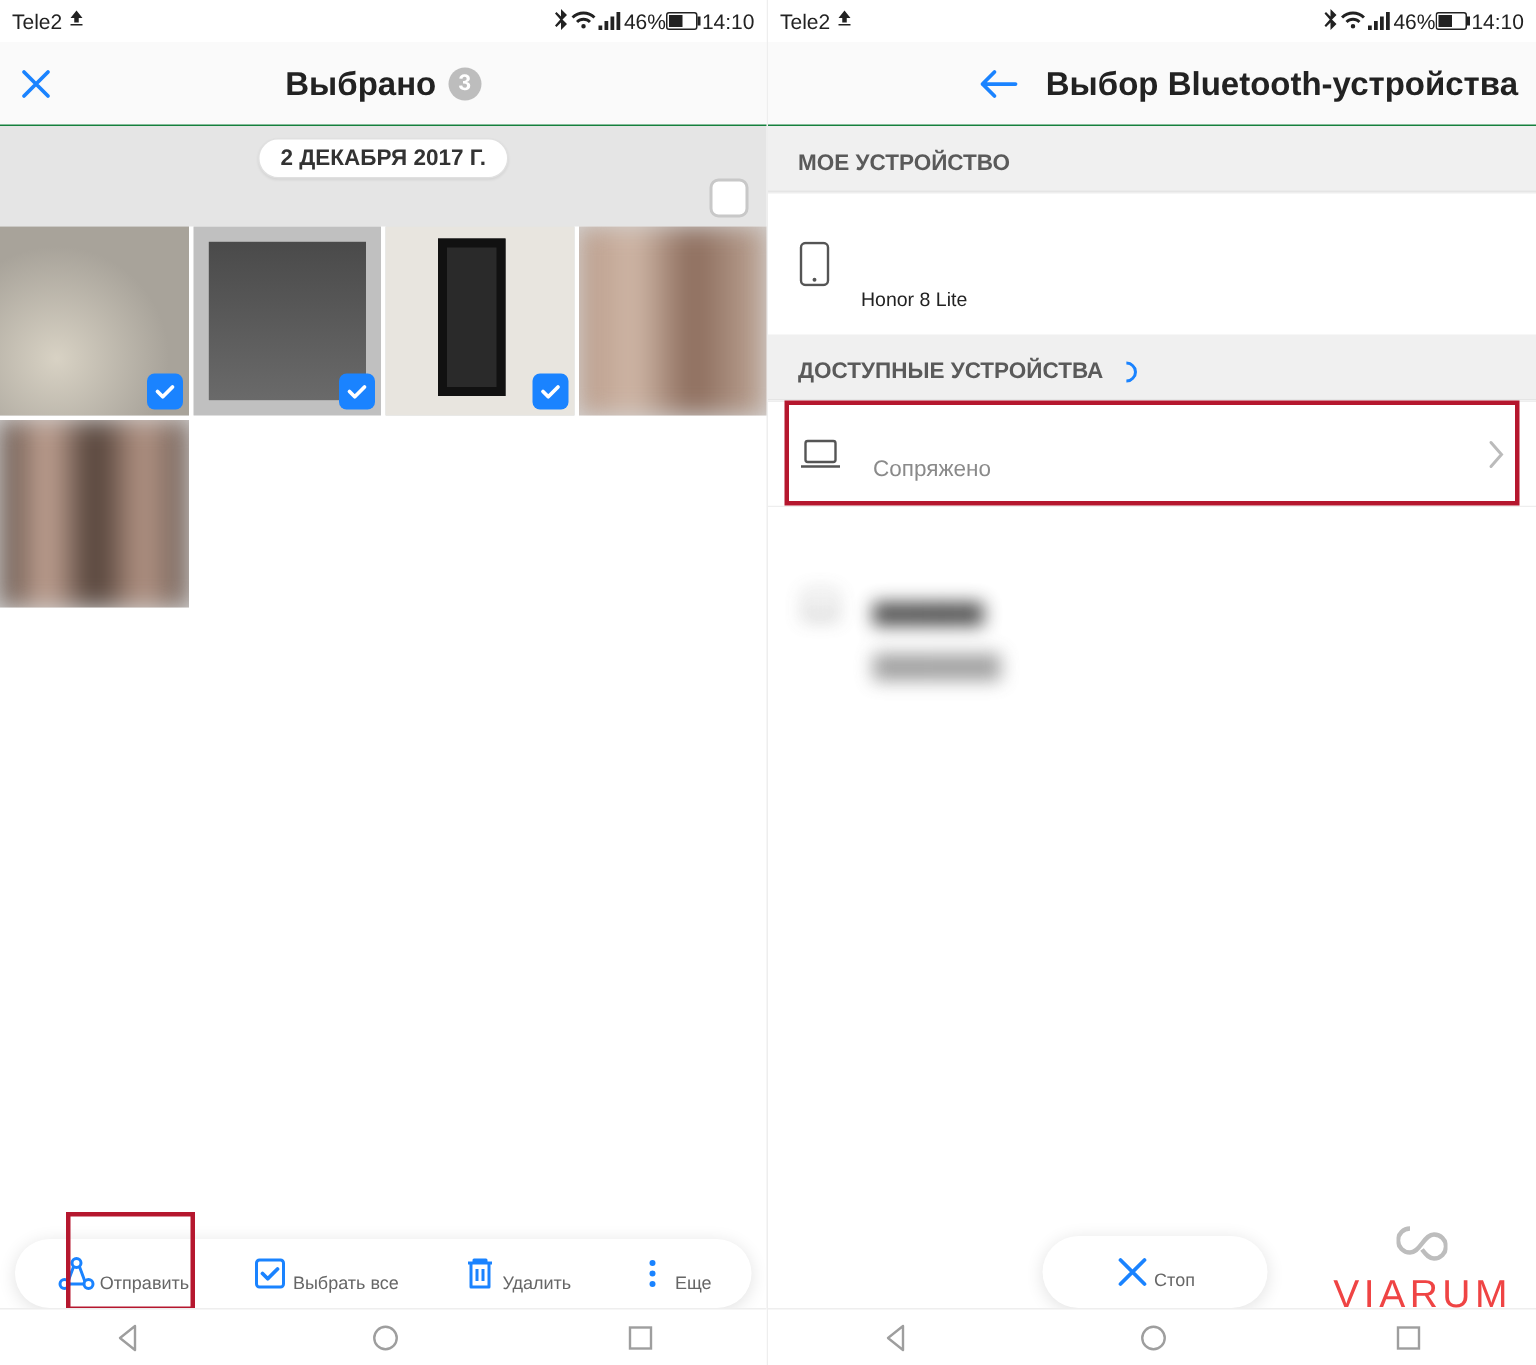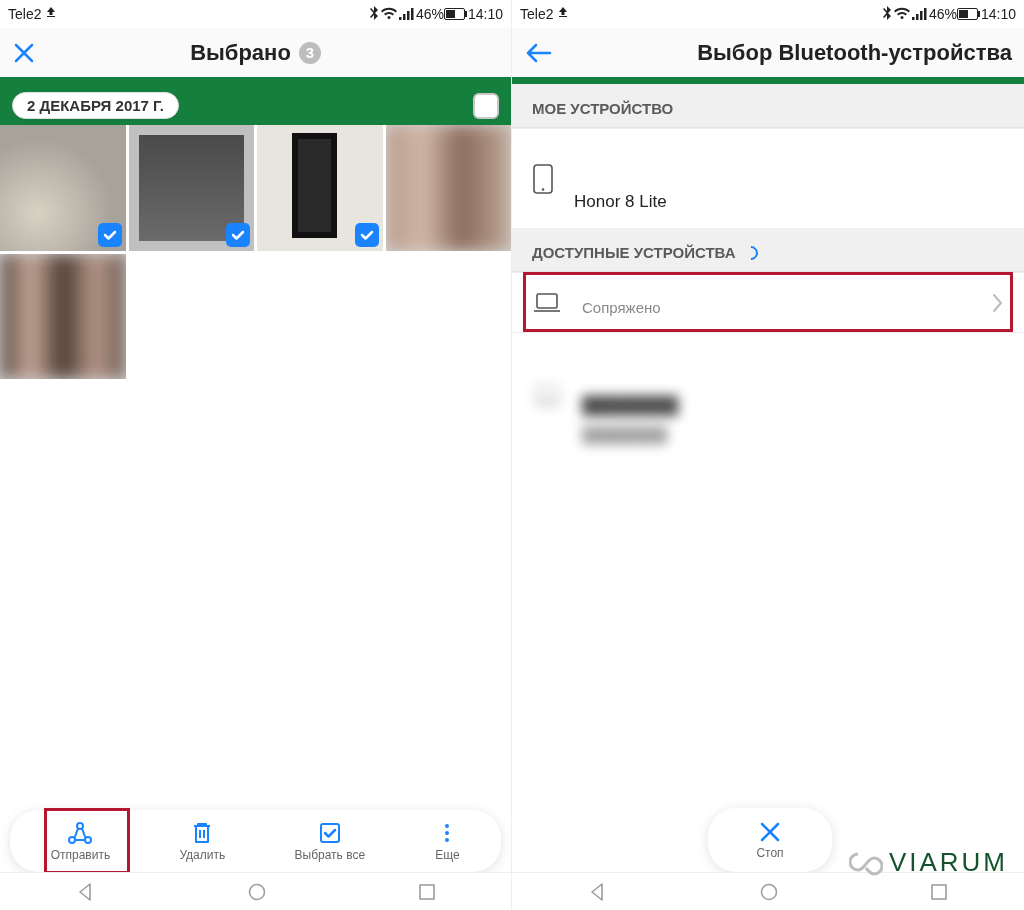--- a/index.html
+++ b/index.html
@@ -42,21 +42,21 @@
   .status-bar svg { display: block; }
   .pct { font-size: 14px; }
 
   
   .header {
     height: 56px;
     display: flex;
     align-items: center;
     padding: 0 12px;
     background: #fafafa;
-    border-bottom: 7px solid #15803d;
+    border-bottom: 1px solid #15803d;
     gap: 18px;
   }
   .header-title {
     font-size: 22px;
     font-weight: 600;
     color: #222;
     display: flex;
     align-items: center;
     gap: 8px;
   }
@@ -73,21 +73,22 @@
     justify-content: center;
     font-size: 15px;
     padding: 0 6px;
   }
 
   
   .date-row {
     display: flex;
     align-items: center;
     padding: 8px 12px 6px 12px;
-    background: #15803d;
+    background: #e5e5e5;
+    flex-direction: column;
   }
   .date-chip {
     background: #fff;
     border: 1px solid #e0e0e0;
     border-radius: 16px;
     padding: 4px 14px;
     font-size: 15px;
     font-weight: 600;
     box-shadow: 0 1px 2px rgba(0,0,0,0.08);
     color: #333;
@@ -165,22 +166,22 @@
     background: #fff;
     border-radius: 28px;
     box-shadow: 0 2px 12px rgba(0,0,0,0.12);
     display: flex;
     align-items: center;
     padding: 4px 6px;
   }
   .pill.w-full { flex: 1; justify-content: space-around; }
   .action {
     display: flex;
-    flex-direction: column;
-    align-items: center;
+    flex-direction: row;
+    align-items: flex-end;
     gap: 2px;
     padding: 6px 18px;
     border-radius: 20px;
   }
   .action-label {
     font-size: 12px;
     color: #666;
   }
   .highlight-box {
     position: absolute;
@@ -202,22 +203,22 @@
   }
   .list-item {
     display: flex;
     align-items: center;
     padding: 16px 20px;
     gap: 20px;
     border-top: 1px solid #eee;
     background: #fff;
   }
   .list-item .texts { flex:1; }
-  .list-item .primary { font-size: 17px; color: #222; margin-top: 47px; }
-  .list-item .secondary { font-size: 15px; color: #8a8a8a; margin-top: 10px; }
+  .list-item .primary { font-size: 13px; color: #222; margin-top: 47px; }
+  .list-item .secondary { font-size: 15px; color: #8a8a8a; margin-top: 20px; }
   .blurred-row .texts, .blurred-row>svg { filter: blur(6px); opacity: .8; }
 
   
   .bottom-bar-right {
     position: absolute;
     bottom: 38px;
     left: 4px; right:0;
     display: flex;
     justify-content: center;
   }
@@ -235,24 +236,25 @@
     justify-content: space-around;
     border-top: 1px solid #eee;
     background: #fff;
   }
 
   .watermark {
     position: absolute;
     right: 16px; bottom: 32px;
     font-size: 26px;
     letter-spacing: 3px;
-    color: #14532d;
+    color: #ef4444;
     font-weight: 500;
     display: flex; align-items:center; gap:6px;
     pointer-events:none;
+    flex-direction:column;
   }
 
   .spinner {
     width: 14px; height: 14px;
     border: 2px solid transparent;
     border-top-color: #1a83ff;
     border-right-color: #1a83ff;
     border-radius: 50%;
     transform: rotate(45deg);
   }
@@ -349,30 +351,30 @@
           <svg width="28" height="26" viewBox="0 0 28 26">
             <circle cx="6" cy="20" r="3" fill="none" stroke="#1a83ff" stroke-width="2"></circle>
             <circle cx="22" cy="20" r="3" fill="none" stroke="#1a83ff" stroke-width="2"></circle>
             <circle cx="14" cy="6" r="3" fill="none" stroke="#1a83ff" stroke-width="2"></circle>
             <path d="M8.5 18 L12 8.5 M16 8.5 L19.5 18 M9 20 L19 20" stroke="#1a83ff" stroke-width="2"></path>
           </svg>
           <span class="action-label">Отправить</span>
         </div>
         <div class="action">
           <svg width="26" height="26" viewBox="0 0 26 26">
-            <path d="M5 6 H21 M9 6 V4 H17 V6 M7 6 V22 H19 V6 M11 10 V18 M15 10 V18" fill="none" stroke="#1a83ff" stroke-width="2" stroke-linejoin="round"></path>
-          </svg>
-          <span class="action-label">Удалить</span>
+            <rect x="4" y="4" width="18" height="18" rx="2" fill="none" stroke="#1a83ff" stroke-width="2"></rect>
+            <path d="M8 13 L11.5 16.5 L18 10" stroke="#1a83ff" stroke-width="2.5" fill="none" stroke-linecap="round" stroke-linejoin="round"></path>
+          </svg>
+          <span class="action-label">Выбрать все</span>
         </div>
         <div class="action">
           <svg width="26" height="26" viewBox="0 0 26 26">
-            <rect x="4" y="4" width="18" height="18" rx="2" fill="none" stroke="#1a83ff" stroke-width="2"></rect>
-            <path d="M8 13 L11.5 16.5 L18 10" stroke="#1a83ff" stroke-width="2.5" fill="none" stroke-linecap="round" stroke-linejoin="round"></path>
-          </svg>
-          <span class="action-label">Выбрать все</span>
+            <path d="M5 6 H21 M9 6 V4 H17 V6 M7 6 V22 H19 V6 M11 10 V18 M15 10 V18" fill="none" stroke="#1a83ff" stroke-width="2" stroke-linejoin="round"></path>
+          </svg>
+          <span class="action-label">Удалить</span>
         </div>
         <div class="action">
           <svg width="26" height="26" viewBox="0 0 26 26">
             <circle cx="13" cy="6" r="2" fill="#1a83ff"></circle>
             <circle cx="13" cy="13" r="2" fill="#1a83ff"></circle>
             <circle cx="13" cy="20" r="2" fill="#1a83ff"></circle>
           </svg>
           <span class="action-label">Еще</span>
         </div>
       </div>
@@ -418,21 +420,21 @@
         <span class="pct">46%</span>
         <svg width="24" height="12" viewBox="0 0 24 12">
             <rect x="0.5" y="0.5" width="20" height="11" rx="1.5" fill="none" stroke="#222"></rect>
             <rect x="2" y="2" width="9" height="8" fill="#222"></rect>
             <rect x="21" y="3" width="2" height="6" fill="#222"></rect>
           </svg>
         <span>14:10</span>
       </div>
     </div>
 
-    <div class="header" style="justify-content:space-between">
+    <div class="header" style="justify-content:flex-end">
       <svg width="28" height="24" viewBox="0 0 28 24">
           <path d="M26 12 H4 M12 4 L4 12 L12 20" stroke="#1a83ff" stroke-width="2.5" fill="none" stroke-linecap="round" stroke-linejoin="round"></path>
         </svg>
       <div class="header-title">Выбор Bluetooth-устройства</div>
     </div>
 
     <div class="section-header">МОЕ УСТРОЙСТВО</div>
 
     <div class="list-item">
       <svg width="22" height="30" viewBox="0 0 22 30">

